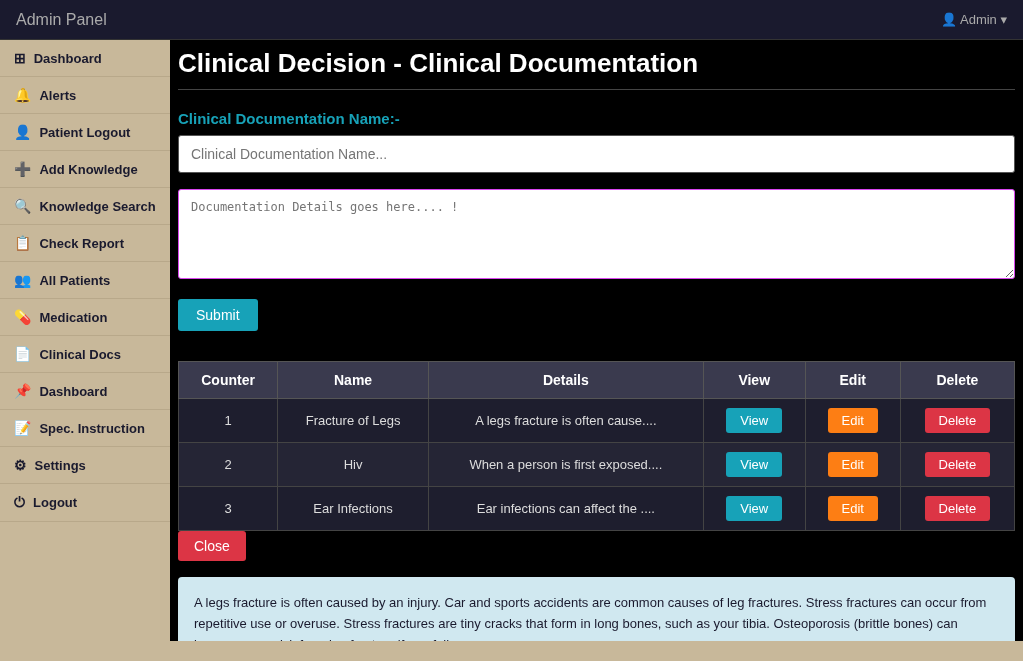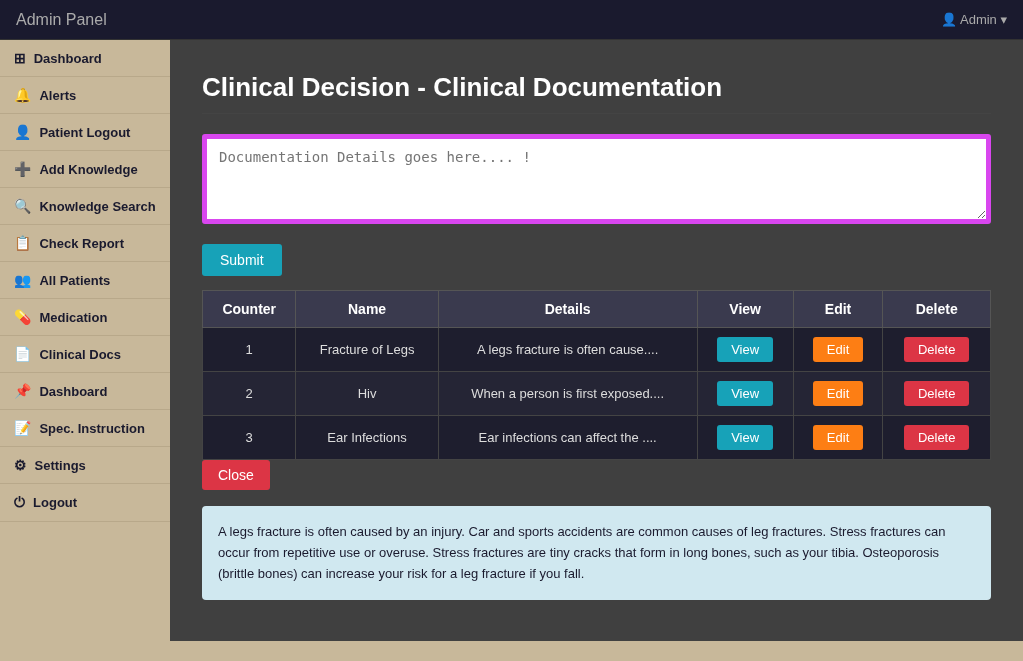--- a/index.html
+++ b/index.html
@@ -40,23 +40,23 @@
       font-size: 13px;
       font-weight: bold;
       cursor: pointer;
       border-bottom: 1px solid #b8a88a;
     }
     .sidebar-icon { font-size: 14px; }
 
     
     .main {
       flex: 1;
-      background: #404040;
+      background: #000000;
       overflow-y: auto;
-      padding: 32px;
+      padding: 8px;
     }
 
     .page-title {
       font-size: 26px;
       font-weight: bold;
       color: #fff;
       margin-bottom: 20px;
       padding-bottom: 10px;
       border-bottom: 1px solid #444;
     }
@@ -78,36 +78,36 @@
       font-size: 14px;
       margin-bottom: 16px;
     }
 
     .form-textarea {
       width: 100%;
       height: 90px;
       padding: 10px 12px;
       background: #fff;
       color: #333;
-      border: 5px solid #d946ef;
-      border-radius: 3px;
-      font-size: 14px;
+      border: 1px solid #d946ef;
+      border-radius: 3px;
+      font-size: 12px;
       resize: vertical;
       margin-bottom: 16px;
     }
 
     .btn-submit {
       background: #17a2b8;
       color: #fff;
       border: none;
       padding: 8px 18px;
       border-radius: 3px;
       font-size: 14px;
       cursor: pointer;
-      margin-bottom: 14px;
+      margin-bottom: 30px;
     }
 
     
     .doc-table {
       width: 100%;
       border-collapse: collapse;
     }
     .doc-table th {
       background: #3a3a4e;
       color: #fff;
@@ -245,20 +245,22 @@
       <div class="sidebar-item">
         <span class="sidebar-icon">⏻</span>
                      <span>Logout</span>
       </div>
     </nav>
 
   <div class="main">
 
     <div class="page-title">Clinical Decision - Clinical Documentation</div>
 
+    <div class="section-label">Clinical Documentation Name:-</div>
+    <input class="form-input" type="text" placeholder="Clinical Documentation Name..." style="">
 
     <textarea class="form-textarea" placeholder="Documentation Details goes here.... !" style=""></textarea>
 
     <button class="btn-submit">Submit</button>
 
     <table class="doc-table">
       <thead>
         <tr id="table-header-row">
             <th>Counter</th>
             <th>Name</th>

